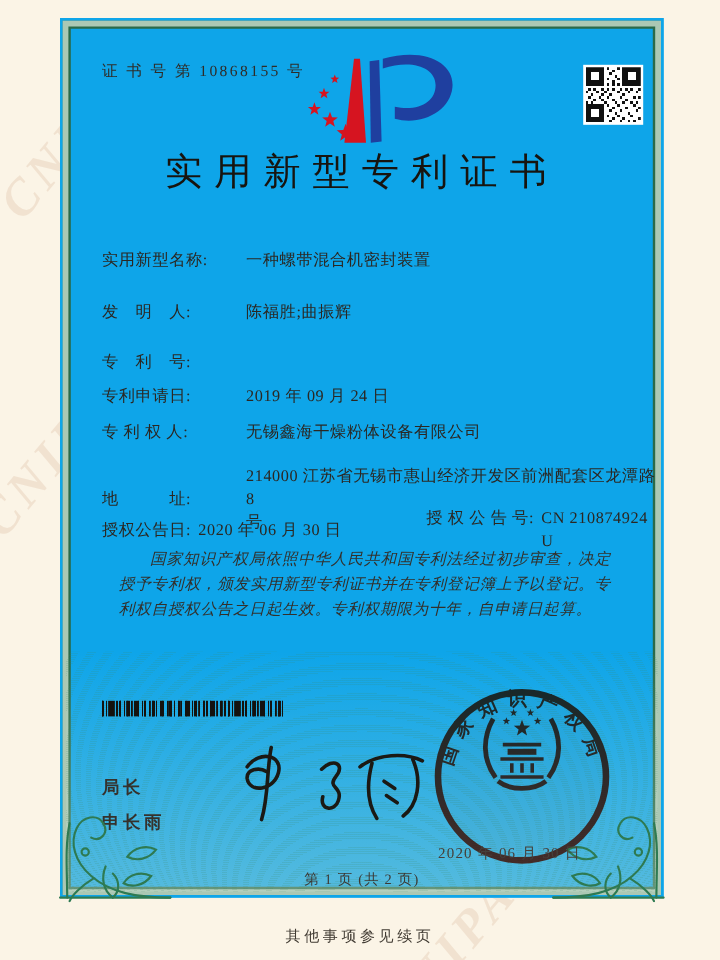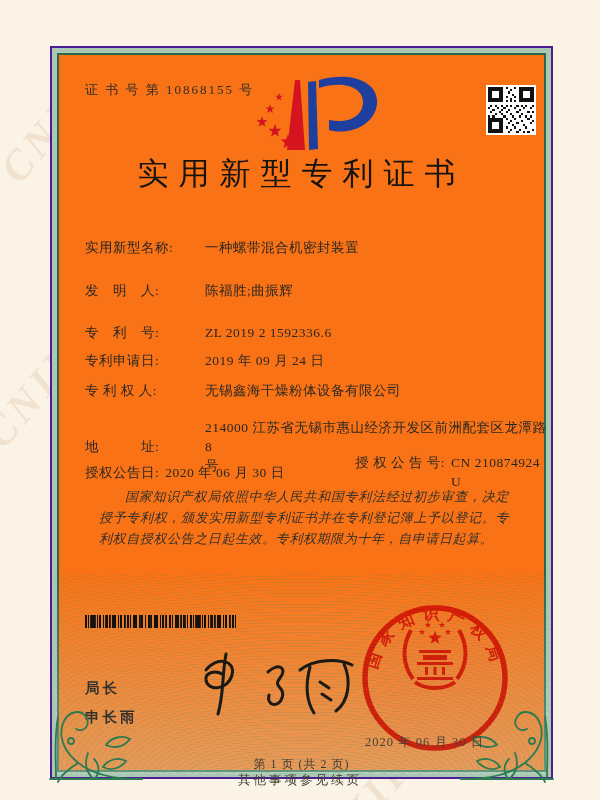--- a/index.html
+++ b/index.html
@@ -13,23 +13,23 @@
     position:absolute;
     font-family:"Liberation Serif", serif;
     font-weight:bold;font-style:italic;
     font-size:42px;letter-spacing:5px;
     color:rgba(220,186,158,0.30);
     transform:rotate(-50deg);
     z-index:0;white-space:nowrap;
     pointer-events:none;
   }
   .frame{
-    position:absolute;left:50px;top:46px;width:499px;height:729px;
-    background:#f97316;
-    border:2px solid #4c1d95;
+    position:absolute;left:50px;top:15px;width:499px;height:729px;
+    background:#0ea5e9;
+    border:2px solid #0ea5e9;
     box-shadow: inset 0 0 0 5px #abc8b4, inset 0 0 0 7px #2a6a4a;
     z-index:1;
   }
   .guilloche{
     position:absolute;left:3px;right:3px;bottom:3px;height:200px;
     background:
       repeating-radial-gradient(140% 90% at 50% 135%, rgba(60,135,95,.16) 0 1.5px, rgba(0,0,0,0) 1.5px 6px),
       linear-gradient(rgba(205,225,208,0), rgba(199,221,203,.38));
     z-index:0;
   }
@@ -147,21 +147,20 @@
   <div class="field-row fr0">
     <span class="label">实用新型名称:</span>
     <span class="value">一种螺带混合机密封装置</span>
   </div>
   <div class="field-row fr1">
     <span class="label">发　明　人:</span>
     <span class="value">陈福胜;曲振辉</span>
   </div>
   <div class="field-row fr2">
     <span class="label">专　利　号:</span>
-    <span class="value">ZL 2019 2 1592336.6</span>
   </div>
   <div class="field-row fr3">
     <span class="label">专利申请日:</span>
     <span class="value">2019 年 09 月 24 日</span>
   </div>
   <div class="field-row fr4">
     <span class="label">专 利 权 人:</span>
     <span class="value">无锡鑫海干燥粉体设备有限公司</span>
   </div>
   <div class="field-row fr5">

